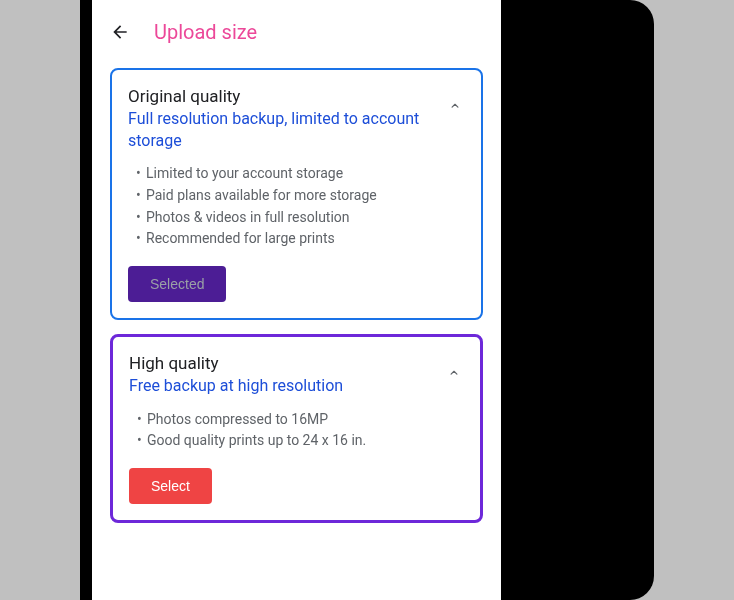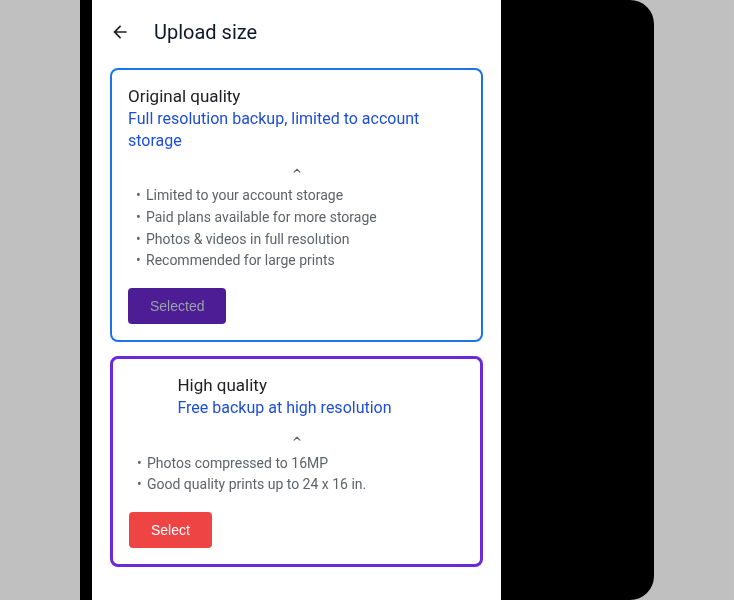--- a/index.html
+++ b/index.html
@@ -42,41 +42,40 @@
       width: 20px;
       height: 20px;
       display: flex;
       align-items: center;
       justify-content: center;
       cursor: pointer;
     }
     .page-title {
       font-size: 20px;
       font-weight: 400;
-      color: #0f172a;
+      color: #ec4899;
       text-align: center;
     }
     .content {
       padding: 4px 18px 18px 18px;
     }
     .card {
       border: 3px solid #6d28d9;
       border-radius: 8px;
       padding: 16px;
       margin-bottom: 14px;
       position: relative;
     }
     .card.selected {
       border: 2px solid #1a73e8;
     }
     .card-header {
       display: flex;
       justify-content: space-between;
-      align-items: center;
-      flex-direction: column;
+      align-items: flex-start;
     }
     .card-header-text {
       flex: 1;
       padding-right: 24px;
     }
     .card-title {
       font-size: 17px;
       font-weight: 400;
       color: #202124;
       margin-bottom: 2px;
@@ -90,21 +89,21 @@
       width: 20px;
       height: 20px;
       display: flex;
       align-items: center;
       justify-content: center;
       cursor: pointer;
       margin-top: 10px;
     }
     .bullets {
       list-style: none;
-      margin-top: 4px;
+      margin-top: 12px;
       margin-bottom: 16px;
       padding-left: 8px;
     }
     .bullets li {
       font-size: 14px;
       color: #5f6368;
       line-height: 1.55;
       position: relative;
       padding-left: 10px;
     }

